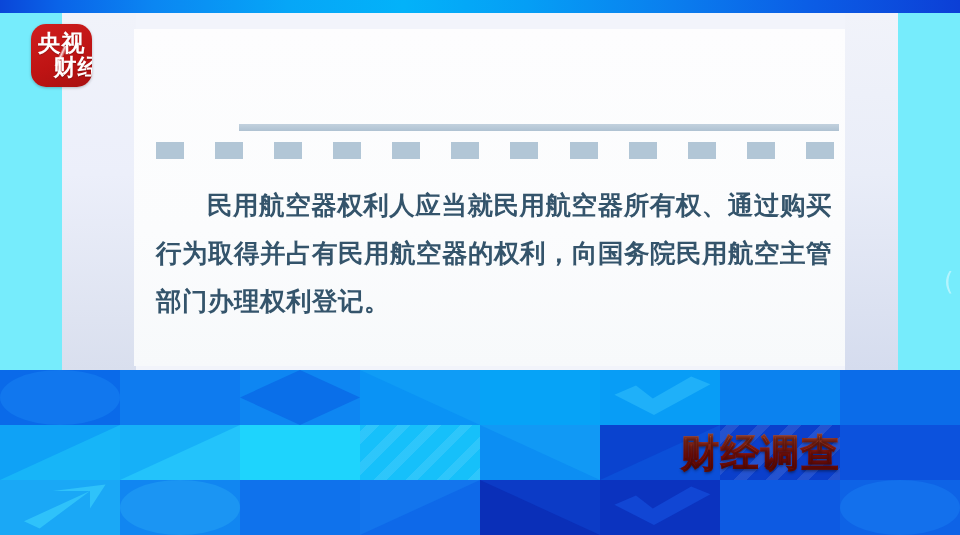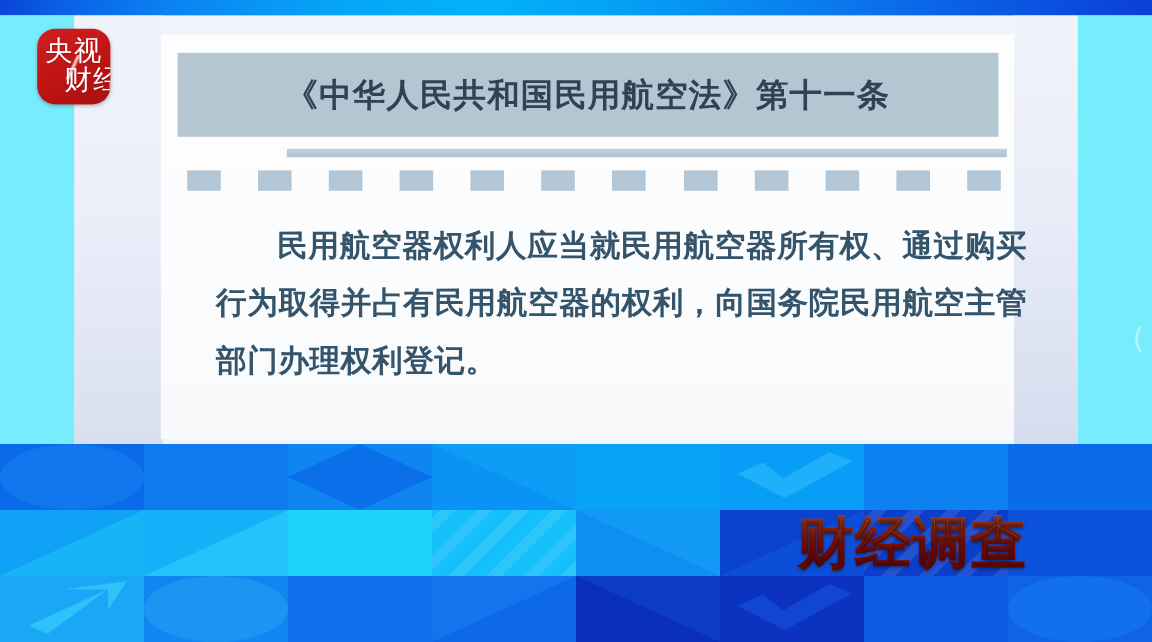--- a/index.html
+++ b/index.html
@@ -115,40 +115,39 @@
     position: absolute;
     left: 22px; top: 152px;
     width: 676px;
     color: #34546b;
     font-size: 25.5px;
     font-weight: 700;
     line-height: 48px;
     text-indent: 51px;
     letter-spacing: .5px;
     text-align: justify;
-    margin-left: 24px;
   }
 
   
   #logo {
     position: absolute;
     left: 31px; top: 24px;
     width: 61px; height: 63px;
     border-radius: 15px;
     background: linear-gradient(155deg, #cf1f1f 0%, #bf1414 55%, #a81010 100%);
     box-shadow: 0 1px 3px rgba(0,0,0,.25);
     overflow: hidden;
   }
   .logo-row {
     position: absolute;
     left: 0;
     width: 61px;
     text-align: center;
     color: #ffffff;
-    font-weight: 400;
+    font-weight: 700;
     font-size: 23px;
     line-height: 26px;
     letter-spacing: 1px;
     text-shadow: 0 1px 1px rgba(0,0,0,.25);
   }
   #logo-row-1 { top: 6px; }
   #logo-row-2 { top: 30px; padding-left: 16px; }
   #logo-slash {
     position: absolute;
     left: 14px; top: 22px;
@@ -195,21 +194,21 @@
   
   #program-badge {
     position: absolute;
     left: 668px; top: 428px;
     width: 186px; height: 50px;
     display: flex;
     align-items: center;
     justify-content: center;
   }
   #program-badge-text {
-    font-size: 46px;
+    font-size: 38px;
     font-weight: 900;
     letter-spacing: 2px;
     background: linear-gradient(180deg, #f5b591 0%, #e8603b 22%, #cf1d15 52%, #9b0f0a 78%, #e05a33 100%);
     -webkit-background-clip: text;
     background-clip: text;
     color: transparent;
     -webkit-text-stroke: 1px rgba(60,6,4,.55);
     text-shadow: 0 2px 3px rgba(0,0,0,.45);
     white-space: nowrap;
   }
@@ -224,23 +223,20 @@
   <div id="band-area">
     <div class="cyan-band" id="cyan-left"></div>
     <div class="cyan-band" id="cyan-right"></div>
     <div id="lav-left"></div>
     <div id="lav-right"></div>
     <div id="paren-mark">(</div>
   </div>
 
   <div id="card">
 
-    <div id="title-band">
-      <div id="title-text">《中华人民共和国民用航空法》第十一条</div>
-    </div>
 
     <div id="accent-bar"></div>
 
     <div id="dash-row">
         <div class="dash" style="background: rgb(178, 198, 214);"></div>
         <div class="dash" style="background: rgb(178, 198, 214);"></div>
         <div class="dash" style="background: rgb(178, 198, 214);"></div>
         <div class="dash" style="background: rgb(178, 198, 214);"></div>
         <div class="dash" style="background: rgb(178, 198, 214);"></div>
         <div class="dash" style="background: rgb(178, 198, 214);"></div>

